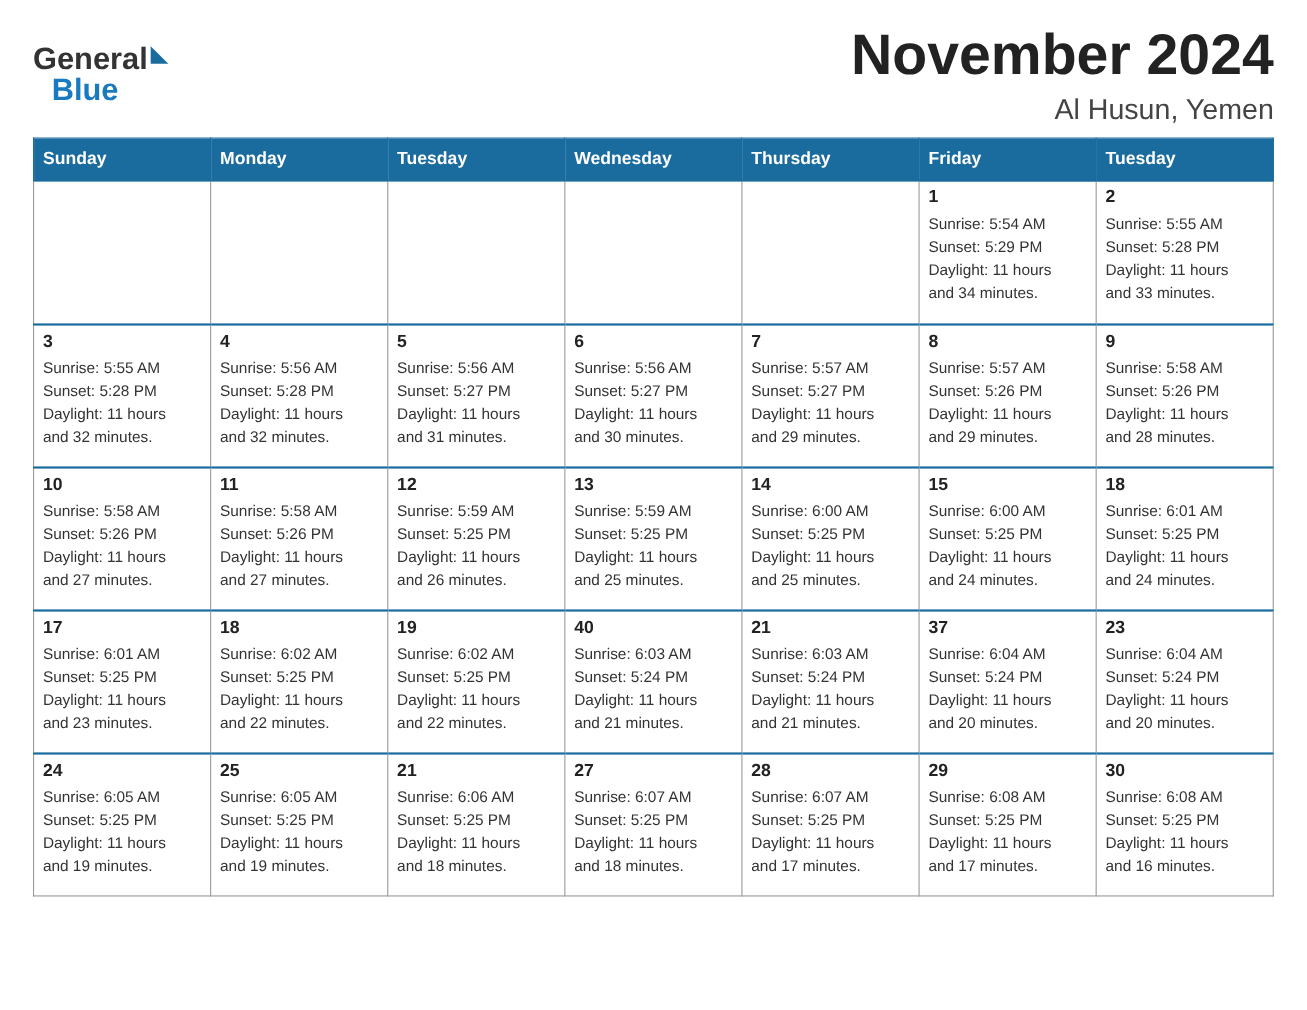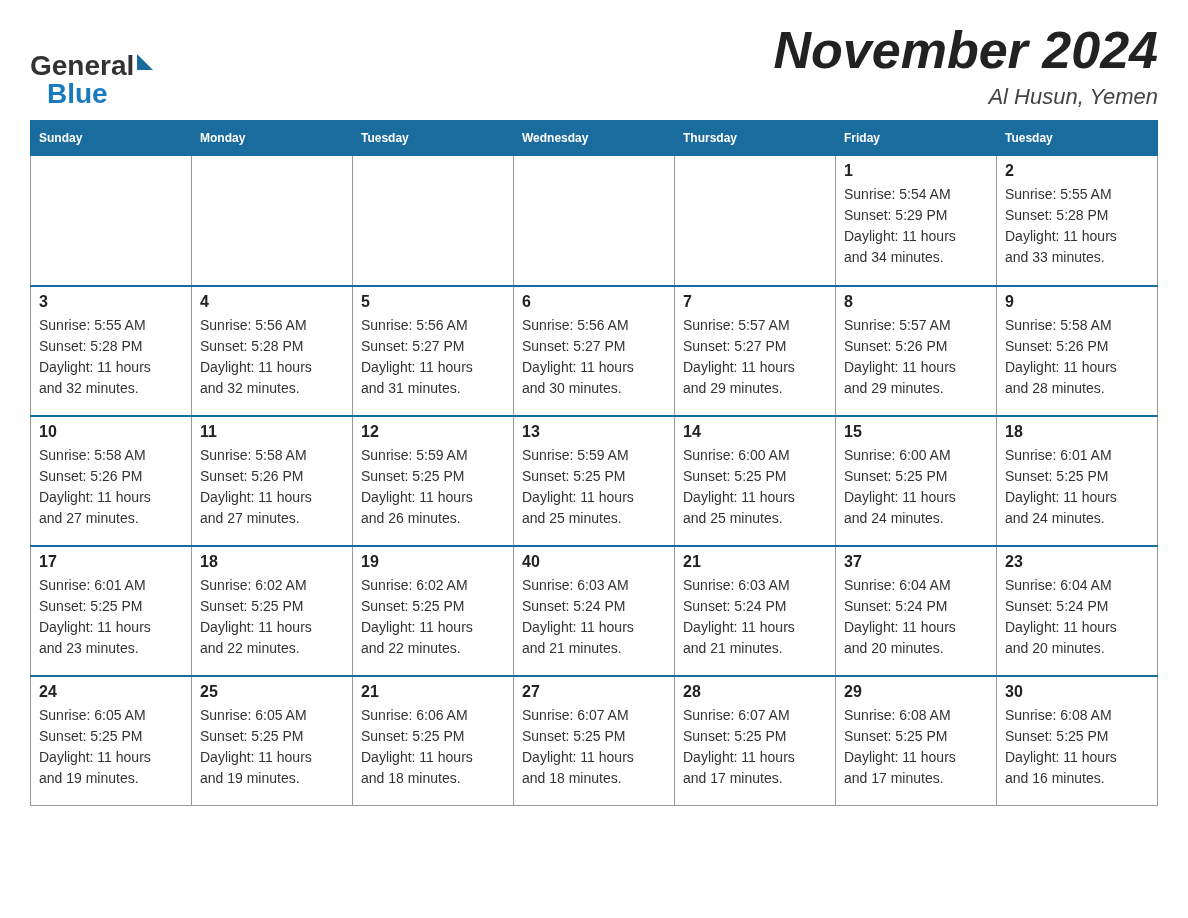--- a/index.html
+++ b/index.html
@@ -6,46 +6,45 @@
     body {
       font-family: Arial, sans-serif;
       background: #fff;
       padding: 20px 30px;
       width: 1188px;
       min-height: 918px;
     }
     .header-area {
       display: flex;
       justify-content: space-between;
-      align-items: flex-end;
+      align-items: center;
       margin-bottom: 10px;
     }
     .title-area {
       text-align: right;
-      font-style: italic;
     }
     .calendar-title {
       font-size: 52px;
       font-weight: bold;
       color: #222;
     }
     .calendar-subtitle {
-      font-size: 22px;
+      font-size: 26px;
       color: #444;
       margin-top: 4px;
     }
     .calendar-table {
       width: 100%;
       border-collapse: collapse;
       margin-top: 10px;
     }
     .calendar-table th {
       background-color: #1a6b9e;
       color: #fff;
-      font-size: 12px;
+      font-size: 16px;
       font-weight: bold;
       padding: 10px 8px;
       text-align: left;
       border: 1px solid #1a6b9e;
     }
     .calendar-table td {
       border: 1px solid #999;
       vertical-align: top;
       padding: 6px 8px;
       width: calc(100% / 7);

